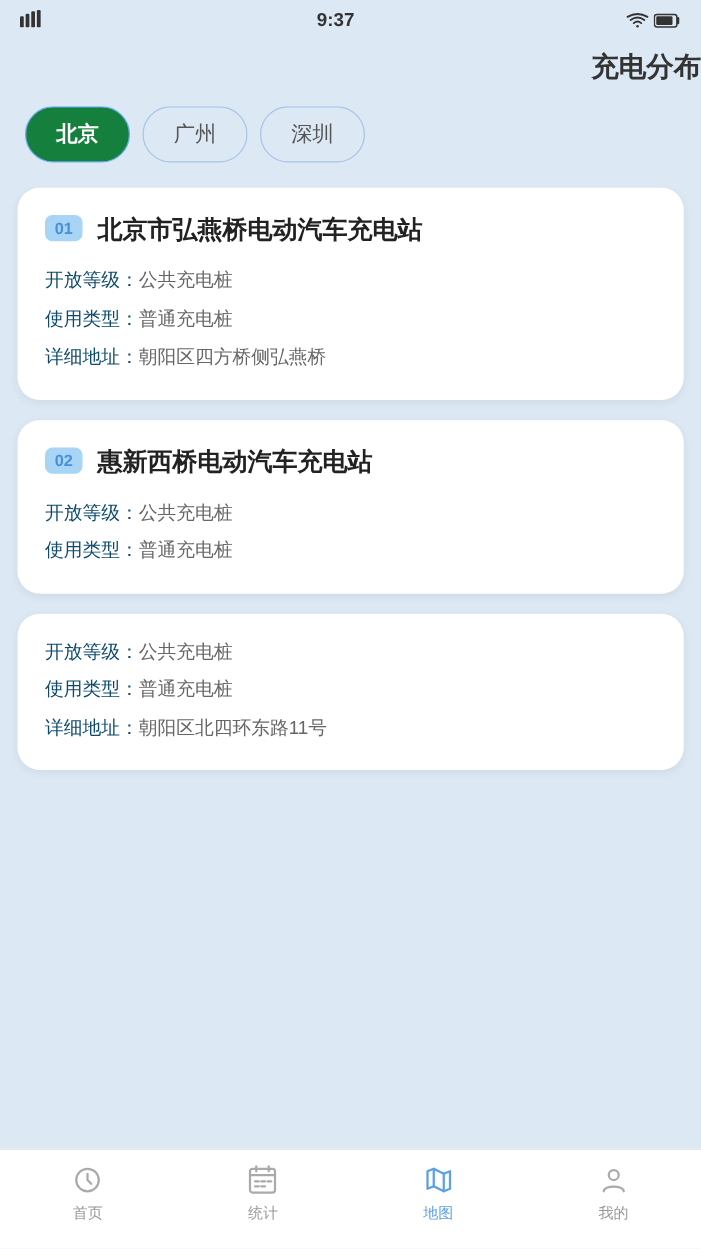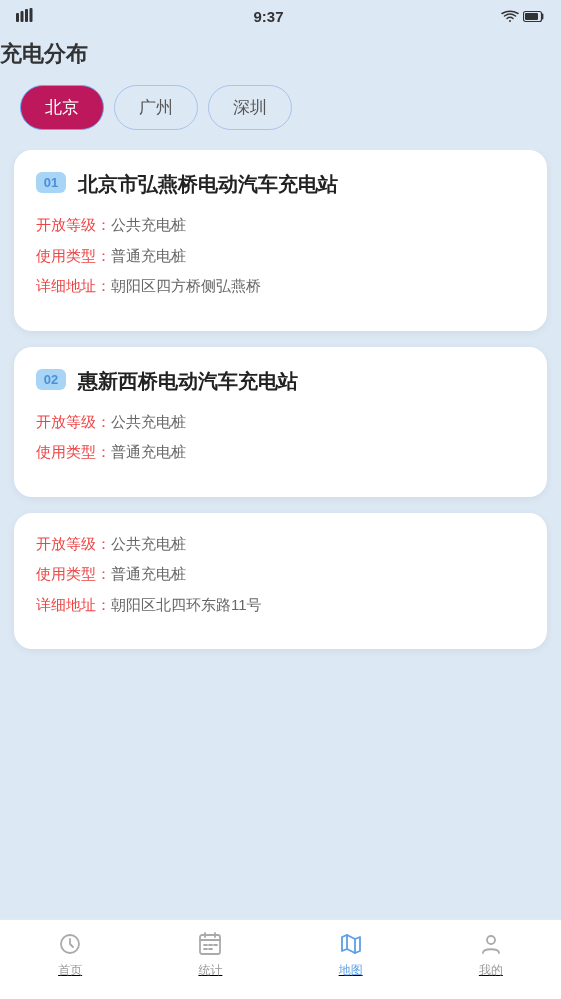--- a/index.html
+++ b/index.html
@@ -30,21 +30,21 @@
     }
 
     .status-icons {
       display: flex;
       align-items: center;
       gap: 4px;
       font-size: 12px;
     }
 
     .page-title {
-      text-align: left;
+      text-align: right;
       font-size: 22px;
       font-weight: 600;
       color: #333;
       padding: 10px 0 16px;
     }
 
     .city-tabs {
       display: flex;
       gap: 10px;
       padding: 0 20px 20px;
@@ -62,39 +62,40 @@
       border: 1.5px solid #a8c4e8;
       background: transparent;
       font-size: 17px;
       color: #555;
       cursor: pointer;
       white-space: nowrap;
       font-family: inherit;
     }
 
     .city-tab.active {
-      background: #be185d;
+      background: #15803d;
       color: #fff;
       border-color: #6aabee;
+      font-weight: bold;
     }
 
     .content-area {
       padding: 0 14px;
       display: flex;
       flex-direction: column;
       gap: 16px;
       overflow-y: auto;
       height: calc(999px - 210px);
       padding-bottom: 80px;
     }
 
     .station-card {
       background: #fff;
       border-radius: 18px;
-      padding: 20px 22px 33px;
+      padding: 20px 22px 22px;
       box-shadow: 0 2px 8px rgba(0,0,0,0.06);
     }
 
     .card-header {
       display: flex;
       align-items: flex-start;
       gap: 12px;
       margin-bottom: 16px;
     }
 
@@ -124,36 +125,35 @@
       gap: 8px;
     }
 
     .info-row {
       font-size: 15px;
       color: #666;
       line-height: 1.5;
     }
 
     .info-label {
-      color: #ef4444;
+      color: #0c4a6e;
     }
 
     .bottom-nav {
       position: absolute;
       bottom: 0;
       left: 0;
       right: 0;
       height: 80px;
       background: #fff;
       display: flex;
       align-items: center;
       justify-content: space-around;
       border-top: 1px solid #e8e8e8;
       padding-bottom: 10px;
-      text-decoration: underline;
     }
 
     .nav-item {
       display: flex;
       flex-direction: column;
       align-items: center;
       gap: 4px;
       cursor: pointer;
       flex: 1;
     }

